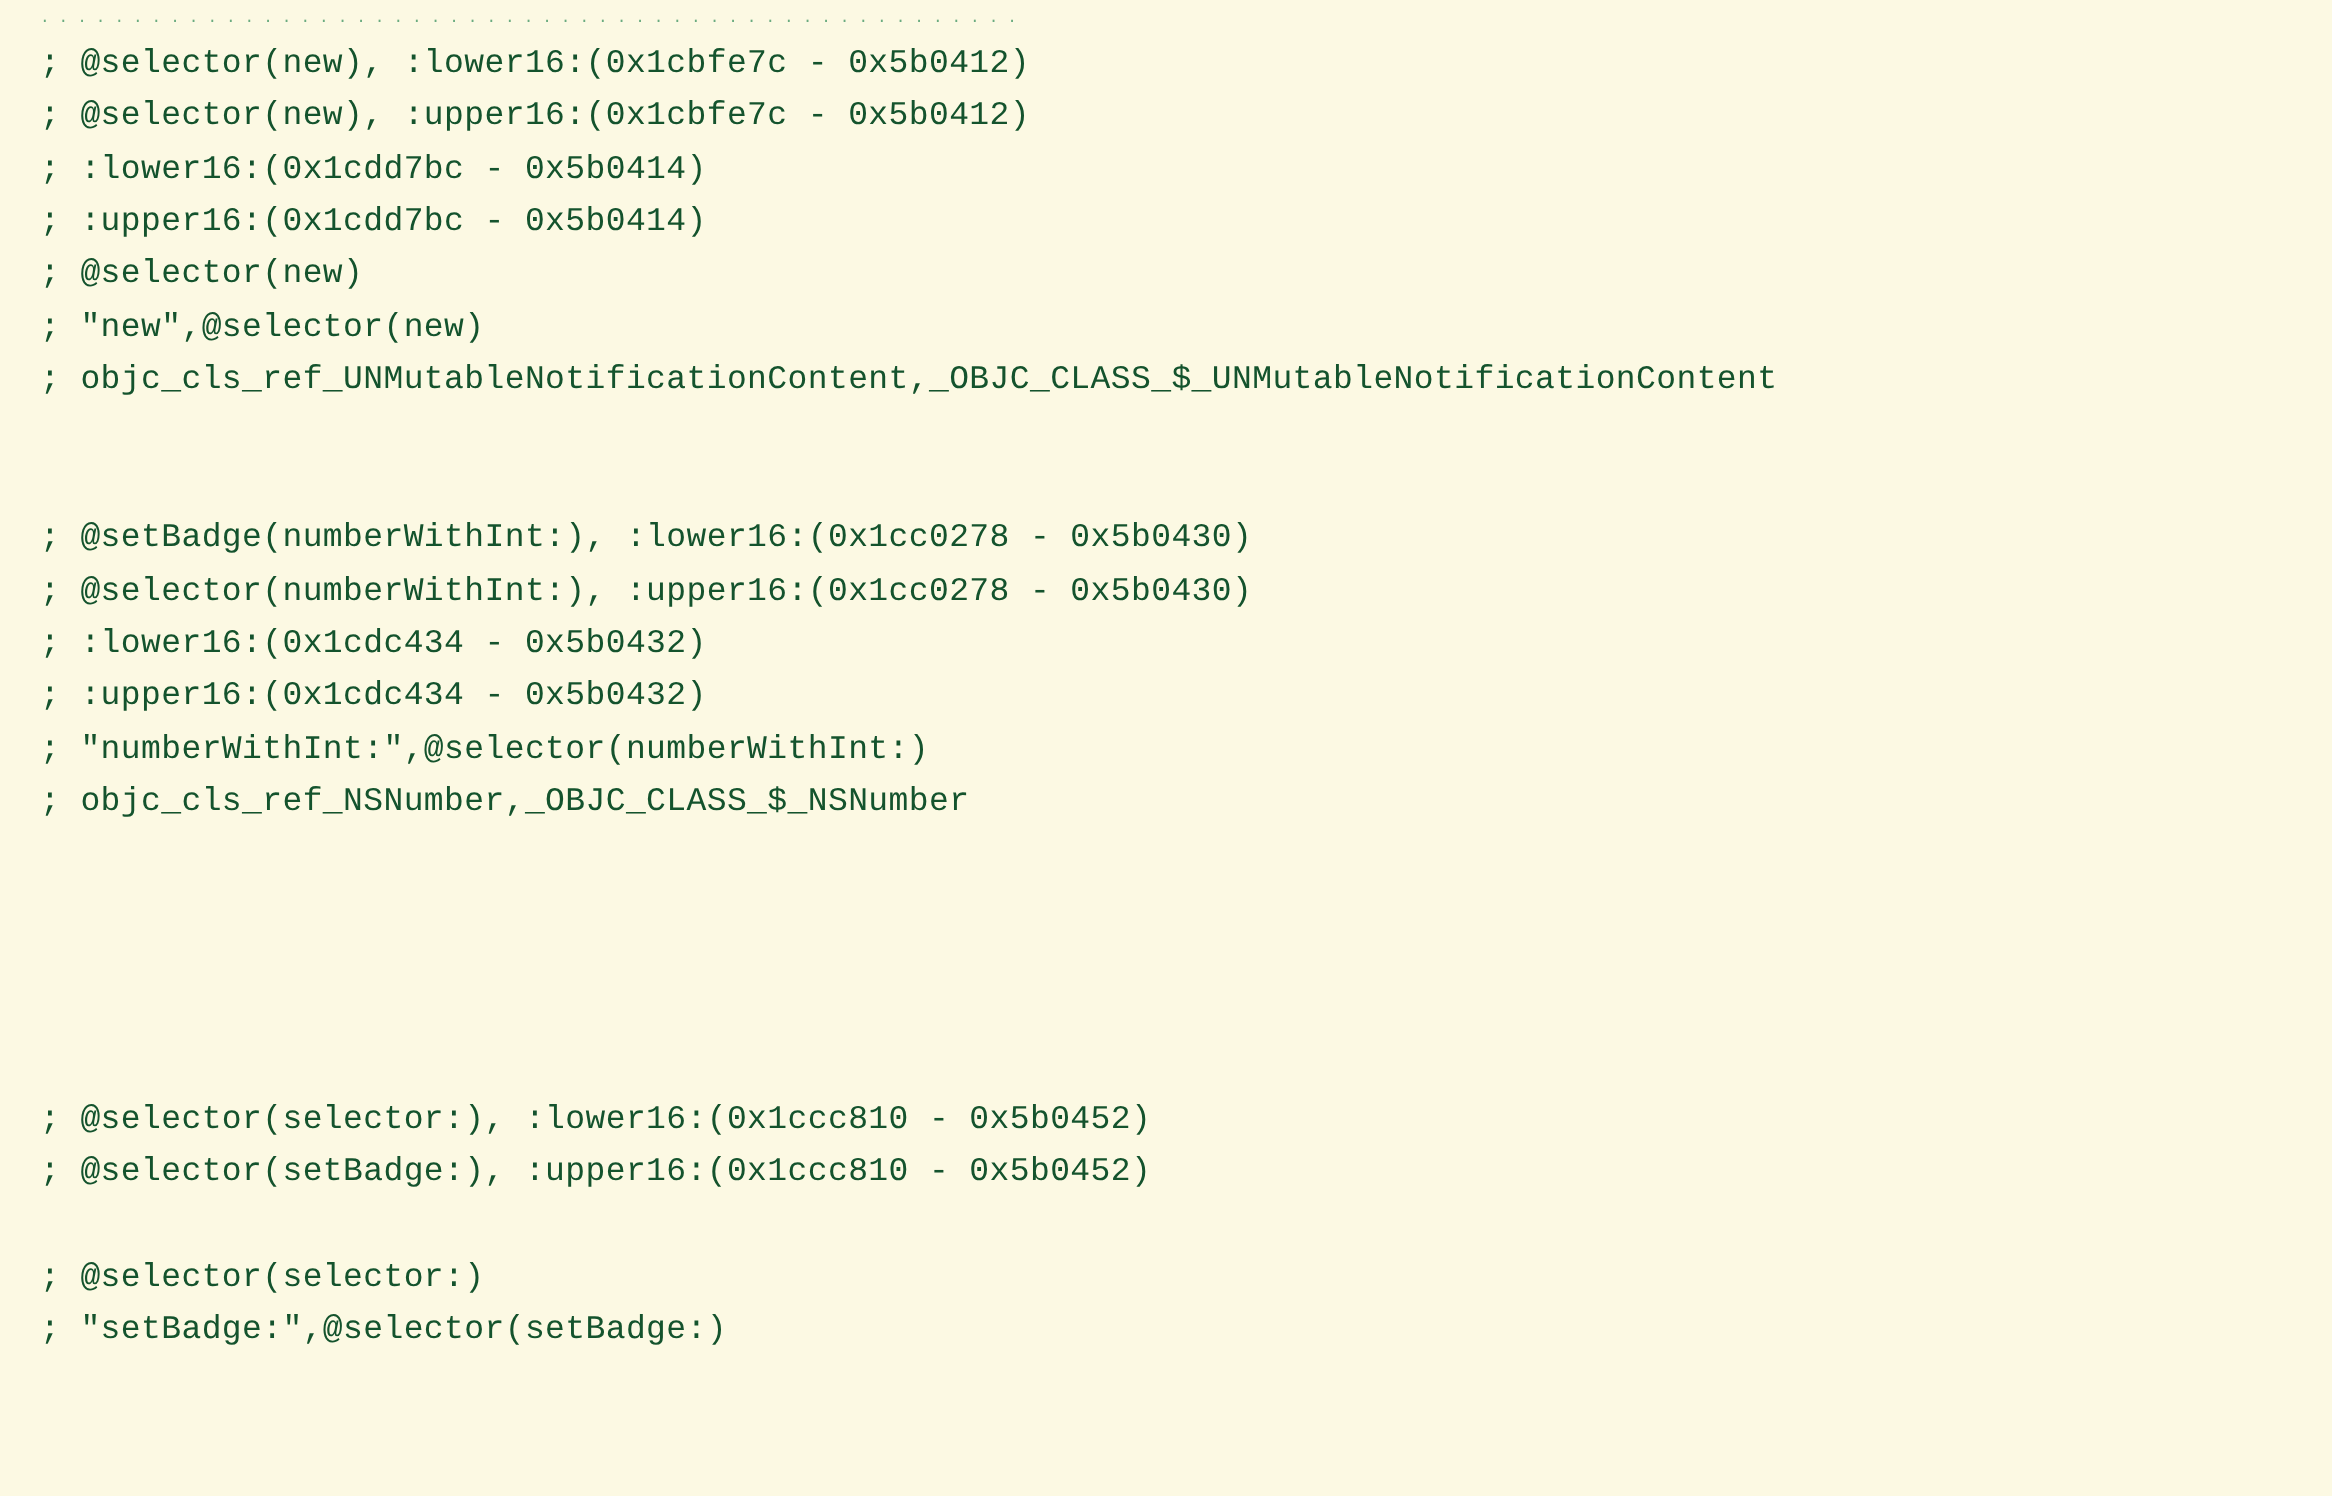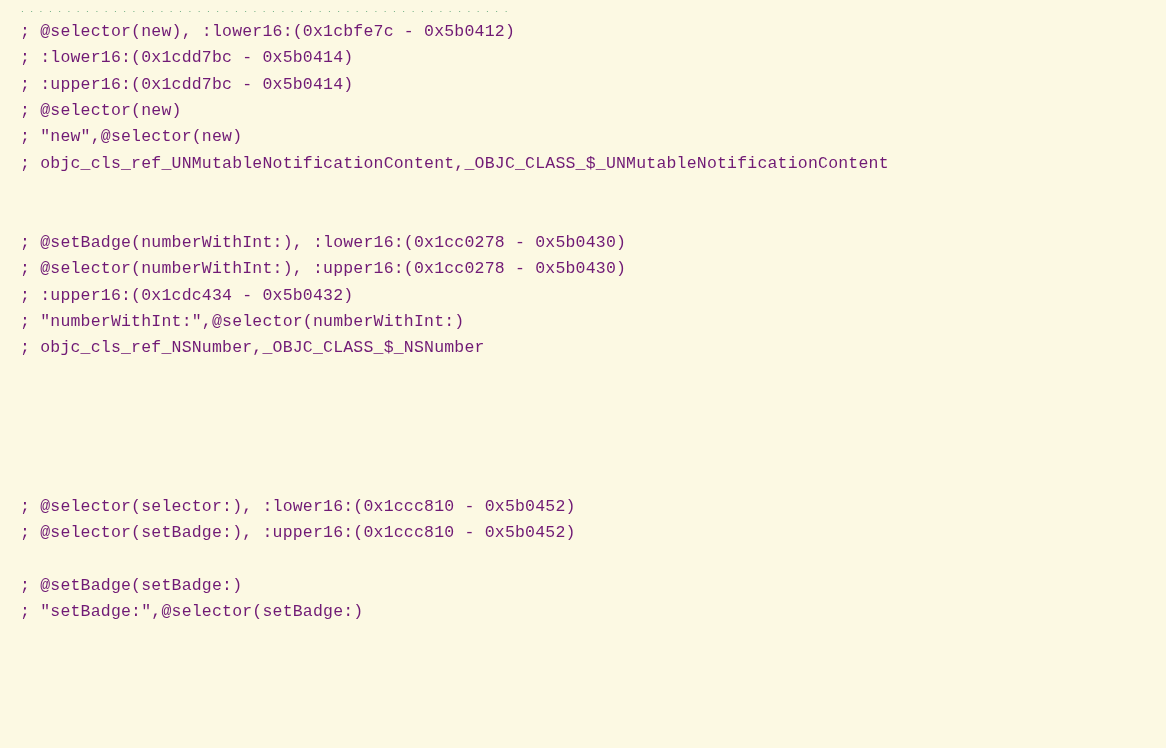--- a/index.html
+++ b/index.html
@@ -22,48 +22,50 @@
       color: #2e8b57;
       letter-spacing: 4.5px;
       font-size: 8px;
       white-space: nowrap;
       overflow: hidden;
       opacity: 0.7;
       margin-bottom: 2px;
     }
     .line {
       white-space: pre;
-      color: #701a75;
+      color: #14532d;
     }
     .blank-line {
       height: 26.4px;
     }
   </style>
 </head>
 <body>
 
 <div class="dotted-separator">.....................................................</div>
 
 <div id="code-block">
     <div class="line">; @selector(new), :lower16:(0x1cbfe7c - 0x5b0412)</div>
+    <div class="line">; @selector(new), :upper16:(0x1cbfe7c - 0x5b0412)</div>
     <div class="line">; :lower16:(0x1cdd7bc - 0x5b0414)</div>
     <div class="line">; :upper16:(0x1cdd7bc - 0x5b0414)</div>
     <div class="line">; @selector(new)</div>
     <div class="line">; "new",@selector(new)</div>
     <div class="line">; objc_cls_ref_UNMutableNotificationContent,_OBJC_CLASS_$_UNMutableNotificationContent</div>
     <div class="blank-line"></div>
     <div class="blank-line"></div>
     <div class="line">; @setBadge(numberWithInt:), :lower16:(0x1cc0278 - 0x5b0430)</div>
     <div class="line">; @selector(numberWithInt:), :upper16:(0x1cc0278 - 0x5b0430)</div>
+    <div class="line">; :lower16:(0x1cdc434 - 0x5b0432)</div>
     <div class="line">; :upper16:(0x1cdc434 - 0x5b0432)</div>
     <div class="line">; "numberWithInt:",@selector(numberWithInt:)</div>
     <div class="line">; objc_cls_ref_NSNumber,_OBJC_CLASS_$_NSNumber</div>
     <div class="blank-line"></div>
     <div class="blank-line"></div>
     <div class="blank-line"></div>
     <div class="blank-line"></div>
     <div class="blank-line"></div>
     <div class="line">; @selector(selector:), :lower16:(0x1ccc810 - 0x5b0452)</div>
     <div class="line">; @selector(setBadge:), :upper16:(0x1ccc810 - 0x5b0452)</div>
     <div class="blank-line"></div>
-    <div class="line">; @setBadge(setBadge:)</div>
+    <div class="line">; @selector(selector:)</div>
     <div class="line">; "setBadge:",@selector(setBadge:)</div>
   </div>
 
 </body></html>

